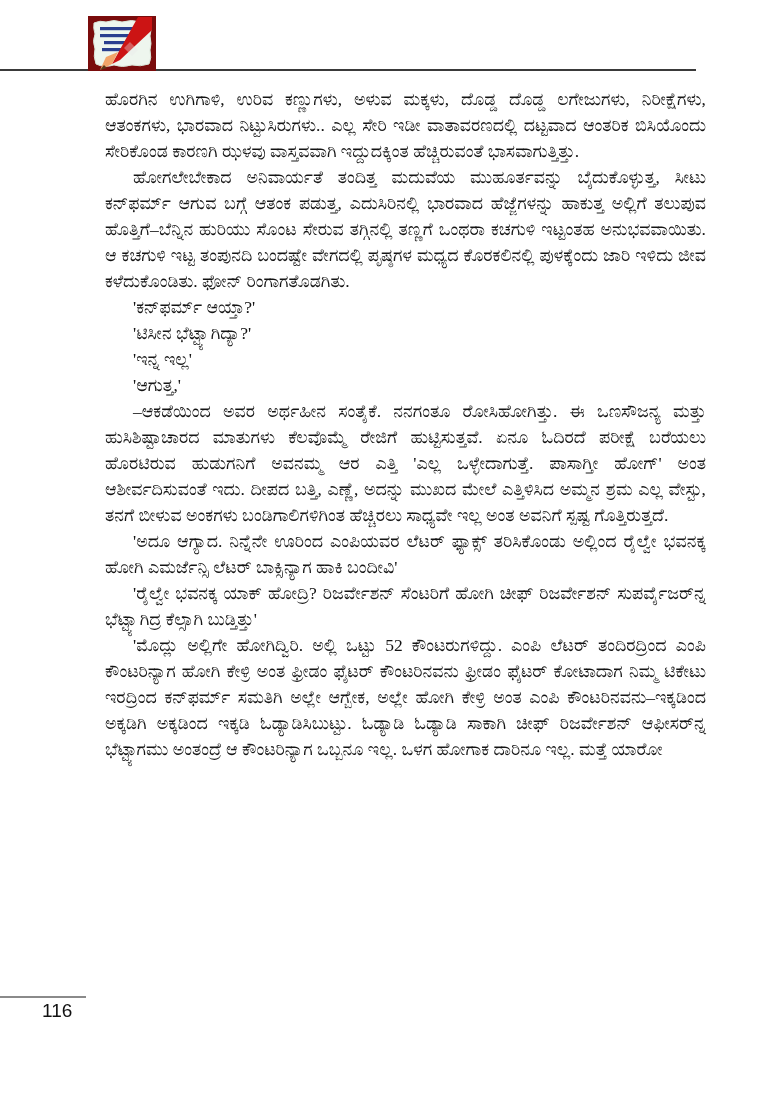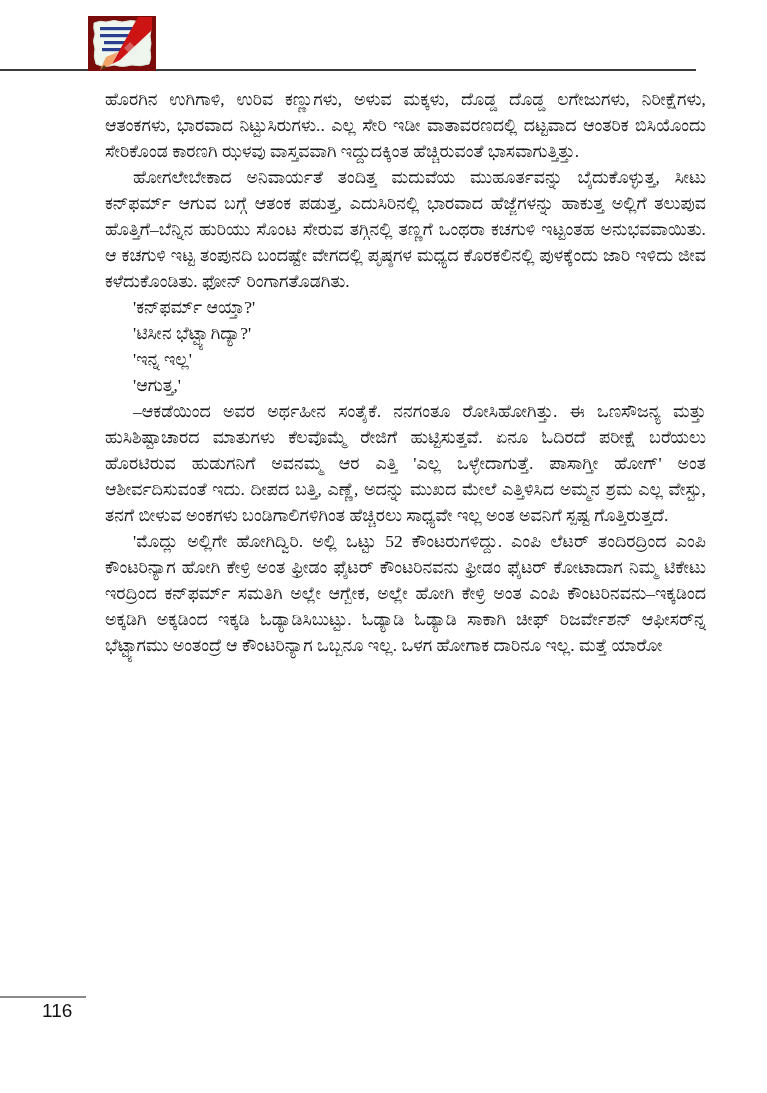--- a/index.html
+++ b/index.html
@@ -75,17 +75,19 @@
 <div class="top-rule"></div>
 
 <div class="text-block">
   <p>ಹೊರಗಿನ ಉಗಿಗಾಳಿ, ಉರಿವ ಕಣ್ಣುಗಳು, ಅಳುವ ಮಕ್ಕಳು, ದೊಡ್ಡ ದೊಡ್ಡ ಲಗೇಜುಗಳು, ನಿರೀಕ್ಷೆಗಳು, ಆತಂಕಗಳು, ಭಾರವಾದ ನಿಟ್ಟುಸಿರುಗಳು.. ಎಲ್ಲ ಸೇರಿ ಇಡೀ ವಾತಾವರಣದಲ್ಲಿ ದಟ್ಟವಾದ ಆಂತರಿಕ ಬಿಸಿಯೊಂದು ಸೇರಿಕೊಂಡ ಕಾರಣಗಿ ಝಳವು ವಾಸ್ತವವಾಗಿ ಇದ್ದುದಕ್ಕಿಂತ ಹೆಚ್ಚಿರುವಂತೆ ಭಾಸವಾಗುತ್ತಿತ್ತು.</p>
   <p class="indent">ಹೋಗಲೇಬೇಕಾದ ಅನಿವಾರ್ಯತೆ ತಂದಿತ್ತ ಮದುವೆಯ ಮುಹೂರ್ತವನ್ನು ಬೈದುಕೊಳ್ಳುತ್ತ, ಸೀಟು ಕನ್‌ಫರ್ಮ್ ಆಗುವ ಬಗ್ಗೆ ಆತಂಕ ಪಡುತ್ತ, ಎದುಸಿರಿನಲ್ಲಿ ಭಾರವಾದ ಹೆಜ್ಜೆಗಳನ್ನು ಹಾಕುತ್ತ ಅಲ್ಲಿಗೆ ತಲುಪುವ ಹೊತ್ತಿಗೆ–ಬೆನ್ನಿನ ಹುರಿಯು ಸೊಂಟ ಸೇರುವ ತಗ್ಗಿನಲ್ಲಿ ತಣ್ಣಗೆ ಒಂಥರಾ ಕಚಗುಳಿ ಇಟ್ಟಂತಹ ಅನುಭವವಾಯಿತು. ಆ ಕಚಗುಳಿ ಇಟ್ಟ ತಂಪುನದಿ ಬಂದಷ್ಟೇ ವೇಗದಲ್ಲಿ ಪೃಷ್ಠಗಳ ಮಧ್ಯದ ಕೊರಕಲಿನಲ್ಲಿ ಪುಳಕ್ಕೆಂದು ಜಾರಿ ಇಳಿದು ಜೀವ ಕಳೆದುಕೊಂಡಿತು. ಫೋನ್ ರಿಂಗಾಗತೊಡಗಿತು.</p>
   <p class="indent">'ಕನ್‌ಫರ್ಮ್ ಆಯ್ತಾ?'</p>
   <p class="indent">'ಟಿಸೀನ ಭೆಟ್ಟ್ಯಾಗಿದ್ಯಾ?'</p>
   <p class="indent">'ಇನ್ನ ಇಲ್ಲ'</p>
   <p class="indent">'ಆಗುತ್ತ,'</p>
   <p class="indent">–ಆಕಡೆಯಿಂದ ಅವರ ಅರ್ಥಹೀನ ಸಂತೈಕೆ. ನನಗಂತೂ ರೋಸಿಹೋಗಿತ್ತು. ಈ ಒಣಸೌಜನ್ಯ ಮತ್ತು ಹುಸಿಶಿಷ್ಟಾಚಾರದ ಮಾತುಗಳು ಕೆಲವೊಮ್ಮೆ ರೇಜಿಗೆ ಹುಟ್ಟಿಸುತ್ತವೆ. ಏನೂ ಓದಿರದೆ ಪರೀಕ್ಷೆ ಬರೆಯಲು ಹೊರಟಿರುವ ಹುಡುಗನಿಗೆ ಅವನಮ್ಮ ಆರ ಎತ್ತಿ 'ಎಲ್ಲ ಒಳ್ಳೇದಾಗುತ್ತೆ. ಪಾಸಾಗ್ತೀ ಹೋಗ್' ಅಂತ ಆಶೀರ್ವದಿಸುವಂತೆ ಇದು. ದೀಪದ ಬತ್ತಿ, ಎಣ್ಣೆ, ಅದನ್ನು ಮುಖದ ಮೇಲೆ ಎತ್ತಿಳಿಸಿದ ಅಮ್ಮನ ಶ್ರಮ ಎಲ್ಲ ವೇಸ್ಟು, ತನಗೆ ಬೀಳುವ ಅಂಕಗಳು ಬಂಡಿಗಾಲಿಗಳಿಗಿಂತ ಹೆಚ್ಚಿರಲು ಸಾಧ್ಯವೇ ಇಲ್ಲ ಅಂತ ಅವನಿಗೆ ಸ್ಪಷ್ಟ ಗೊತ್ತಿರುತ್ತದೆ.</p>
+  <p class="indent">'ಅದೂ ಆಗ್ಯಾದ. ನಿನ್ನೆನೇ ಊರಿಂದ ಎಂಪಿಯವರ ಲೆಟರ್ ಫ್ಯಾಕ್ಸ್ ತರಿಸಿಕೊಂಡು ಅಲ್ಲಿಂದ ರೈಲ್ವೇ ಭವನಕ್ಕ ಹೋಗಿ ಎಮರ್ಜೆನ್ಸಿ ಲೆಟರ್ ಬಾಕ್ಸಿನ್ಯಾಗ ಹಾಕಿ ಬಂದೀವಿ'</p>
+  <p class="indent">'ರೈಲ್ವೇ ಭವನಕ್ಕ ಯಾಕ್ ಹೋದ್ರಿ? ರಿಜರ್ವೇಶನ್ ಸೆಂಟರಿಗೆ ಹೋಗಿ ಚೀಫ್ ರಿಜರ್ವೇಶನ್ ಸುಪರ್ವೈಜರ್‌ನ್ನ ಭೆಟ್ಟ್ಯಾಗಿದ್ರ ಕೆಲ್ಸಾಗಿ ಬುಡ್ತಿತ್ತು'</p>
   <p class="indent">'ಮೊದ್ಲು ಅಲ್ಲಿಗೇ ಹೋಗಿದ್ವಿರಿ. ಅಲ್ಲಿ ಒಟ್ಟು 52 ಕೌಂಟರುಗಳಿದ್ದು. ಎಂಪಿ ಲೆಟರ್ ತಂದಿರದ್ರಿಂದ ಎಂಪಿ ಕೌಂಟರಿನ್ಯಾಗ ಹೋಗಿ ಕೇಳ್ರಿ ಅಂತ ಫ್ರೀಡಂ ಫೈಟರ್ ಕೌಂಟರಿನವನು ಫ್ರೀಡಂ ಫೈಟರ್ ಕೋಟಾದಾಗ ನಿಮ್ಮ ಟಿಕೇಟು ಇರದ್ರಿಂದ ಕನ್‌ಫರ್ಮ್ ಸಮತಿಗಿ ಅಲ್ಲೇ ಆಗ್ಬೇಕ, ಅಲ್ಲೇ ಹೋಗಿ ಕೇಳ್ರಿ ಅಂತ ಎಂಪಿ ಕೌಂಟರಿನವನು–ಇಕ್ಕಡಿಂದ ಅಕ್ಕಡಿಗಿ ಅಕ್ಕಡಿಂದ ಇಕ್ಕಡಿ ಓಡ್ಯಾಡಿಸಿಬುಟ್ಟು. ಓಡ್ಯಾಡಿ ಓಡ್ಯಾಡಿ ಸಾಕಾಗಿ ಚೀಫ್ ರಿಜರ್ವೇಶನ್ ಆಫೀಸರ್‌ನ್ನ ಭೆಟ್ಟ್ಯಾಗಮು ಅಂತಂದ್ರೆ ಆ ಕೌಂಟರಿನ್ಯಾಗ ಒಬ್ಬನೂ ಇಲ್ಲ. ಒಳಗ ಹೋಗಾಕ ದಾರಿನೂ ಇಲ್ಲ. ಮತ್ತೆ ಯಾರೋ</p>
 </div>
 
 <div class="footer-rule"></div>
 <div class="page-number">116</div>
 
 </body></html>

